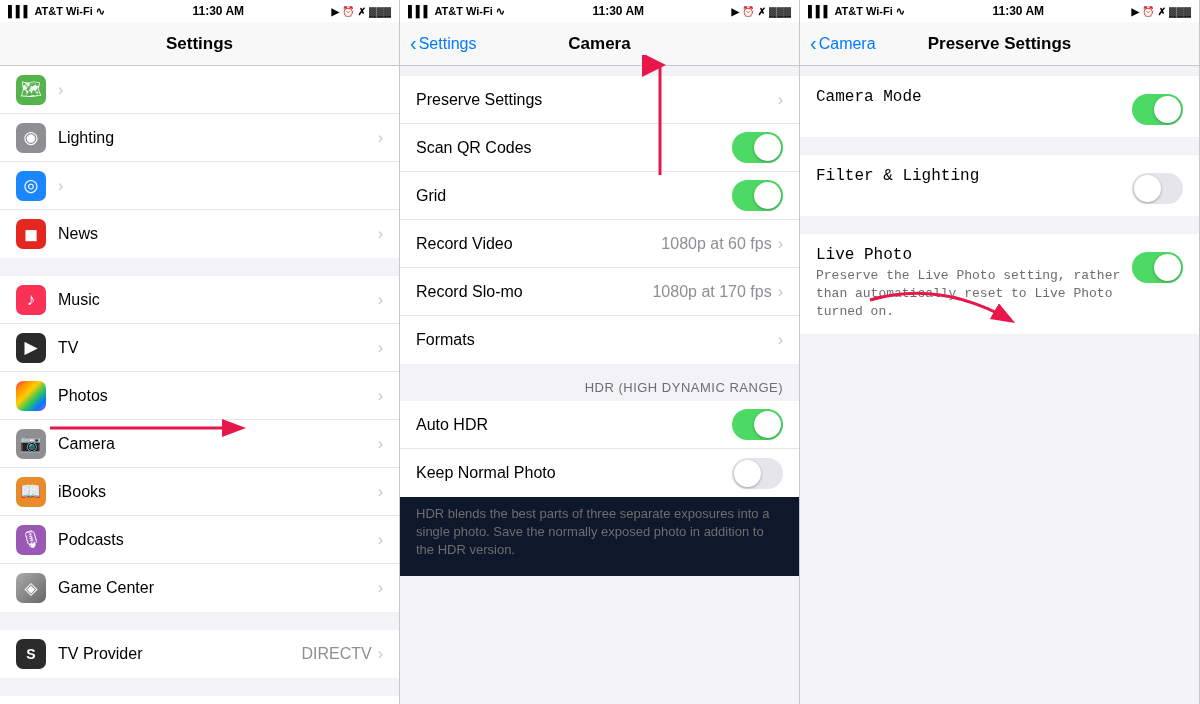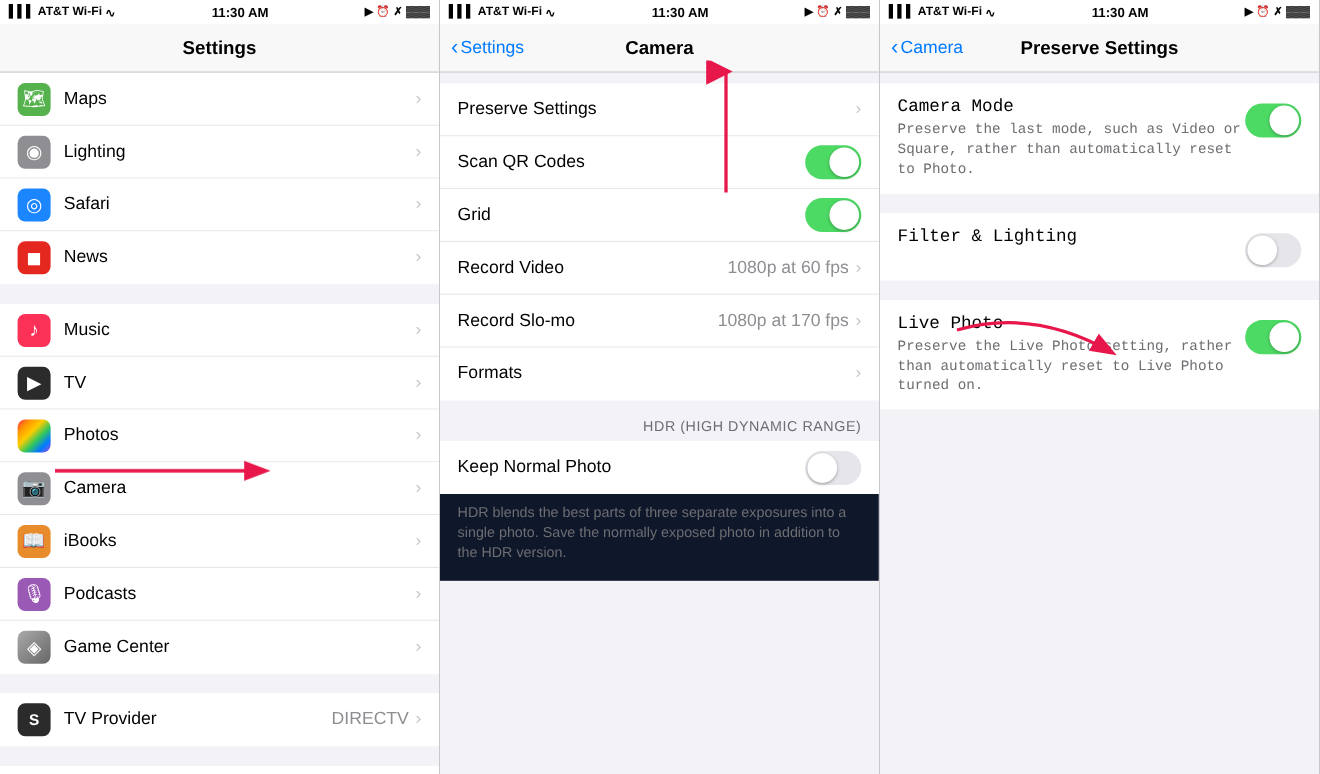--- a/index.html
+++ b/index.html
@@ -232,31 +232,29 @@
 
     <div class="nav-bar">
       <span class="nav-title">Settings</span>
     </div>
 
     <div class="settings-content">
 
       <div class="settings-group">
         <div class="settings-row">
           <div class="row-icon" style="background:#55b24c;">🗺</div>
-          <span class="row-label">Maps</span>
           <span class="row-chevron">›</span>
         </div>
         <div class="settings-row">
           <div class="row-icon" style="background:#8e8e93;">◉</div>
           <span class="row-label">Lighting</span>
           <span class="row-chevron">›</span>
         </div>
         <div class="settings-row">
           <div class="row-icon" style="background:#1c86ff;">◎</div>
-          <span class="row-label">Safari</span>
           <span class="row-chevron">›</span>
         </div>
         <div class="settings-row">
           <div class="row-icon" style="background:#e5281f;">◼</div>
           <span class="row-label">News</span>
           <span class="row-chevron">›</span>
         </div>
       </div>
 
       <div class="settings-group" style="margin-top:18px;">
@@ -391,20 +389,26 @@
 
         <div class="settings-row">
           <span class="row-label">Formats</span>
           <span class="row-chevron">›</span>
         </div>
       </div>
 
       <div class="section-header">HDR (HIGH DYNAMIC RANGE)</div>
       <div class="settings-group">
         <div class="settings-row">
+          <span class="row-label">Auto HDR</span>
+          <div class="toggle on">
+            <div class="toggle-thumb"></div>
+          </div>
+        </div>
+        <div class="settings-row">
           <span class="row-label">Keep Normal Photo</span>
           <div class="toggle off">
             <div class="toggle-thumb"></div>
           </div>
         </div>
       </div>
       <div class="section-note">HDR blends the best parts of three separate exposures into a single photo. Save the normally exposed photo in addition to the HDR version.</div>
     </div>
   </div>
 
@@ -444,21 +448,20 @@
       <span class="nav-title">Preserve Settings</span>
     </div>
 
     <div class="settings-content">
       <div style="height:10px;background:#f2f2f7;"></div>
 
       <div class="settings-group">
         <div class="p3-row">
           <div class="p3-row-content">
             <div class="p3-row-title">Camera Mode</div>
-            <div class="p3-row-desc">Preserve the last mode, such as Video or Square, rather than automatically reset to Photo.</div>
           </div>
           <div class="p3-row-toggle">
             <div class="toggle on">
               <div class="toggle-thumb"></div>
             </div>
           </div>
         </div>
       </div>
 
       <div class="p3-divider"></div>

